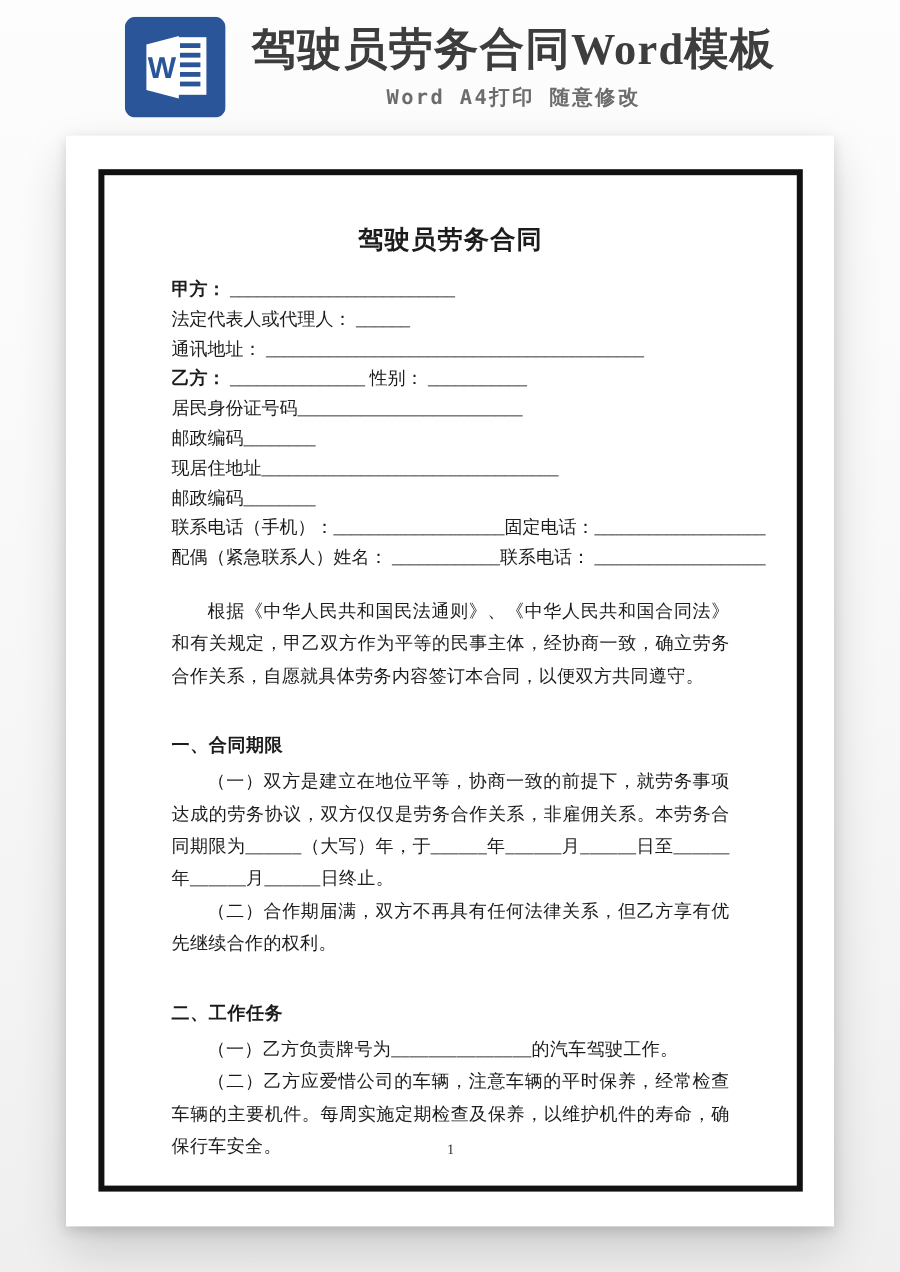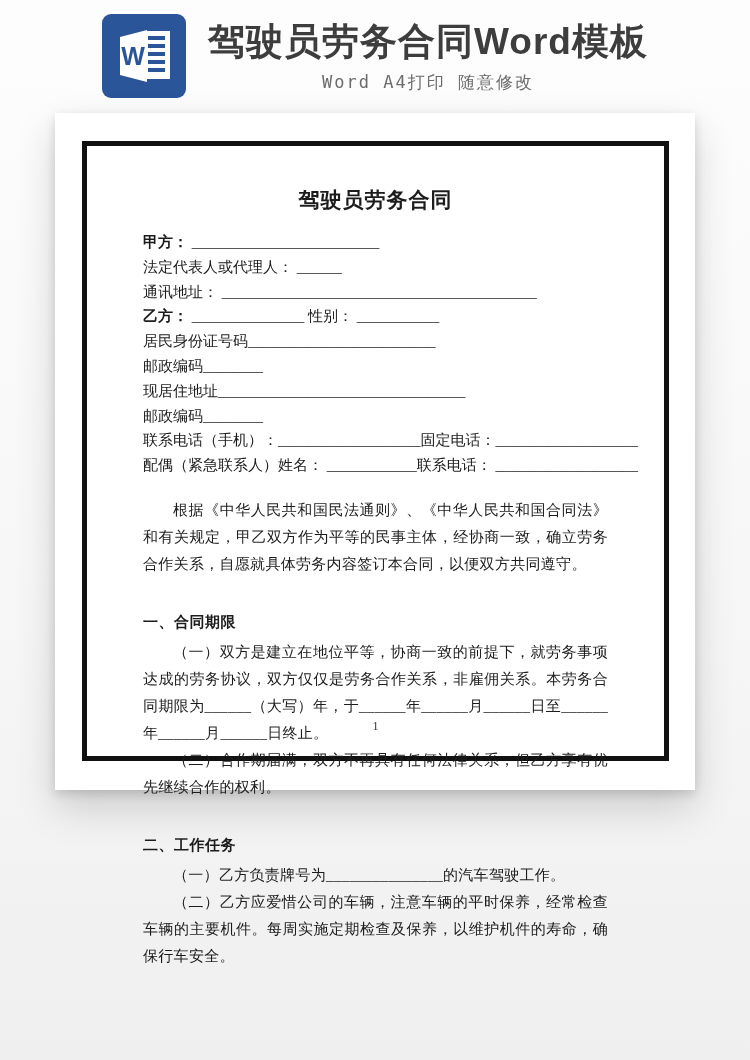--- a/index.html
+++ b/index.html
@@ -19,43 +19,43 @@
     position: absolute;
     top: 14px; left: 0; right: 0;
     display: flex;
     justify-content: center;
     align-items: flex-start;
     gap: 22px;
   }
   .hdr-icon { width: 84px; height: 84px; flex: 0 0 auto; }
   .hdr-text { display: flex; flex-direction: column; align-items: center; }
   .hdr-title {
-    font-family: Liberation Sans, sans-serif;
+    font-family: Liberation Serif, serif;
     font-size: 37px;
     font-weight: 700;
     color: #3d3d3d;
     letter-spacing: 1px;
     line-height: 56px;
     white-space: nowrap;
   }
   .hdr-sub {
     font-family: "DejaVu Sans Mono", "Liberation Sans", sans-serif;
     font-size: 17px;
-    font-weight: 400;
+    font-weight: 700;
     color: #6c6c6c;
     letter-spacing: 2px;
     line-height: 24px;
     white-space: nowrap;
   }
 
   
   .paper {
     position: absolute;
     left: 55px; top: 113px;
-    width: 640px; height: 677px;
+    width: 640px; height: 909px;
     background: #ffffff;
     box-shadow: 0 4px 10px rgba(0,0,0,0.14), 0 18px 38px rgba(0,0,0,0.16);
   }
   .frame {
     position: absolute;
     left: 27px; right: 26px; top: 28px; bottom: 29px;
     border: 5px solid #111111;
     padding: 0 56px;
     font-family: "Liberation Serif", "DejaVu Serif", serif;
     color: #1c1c1c;

